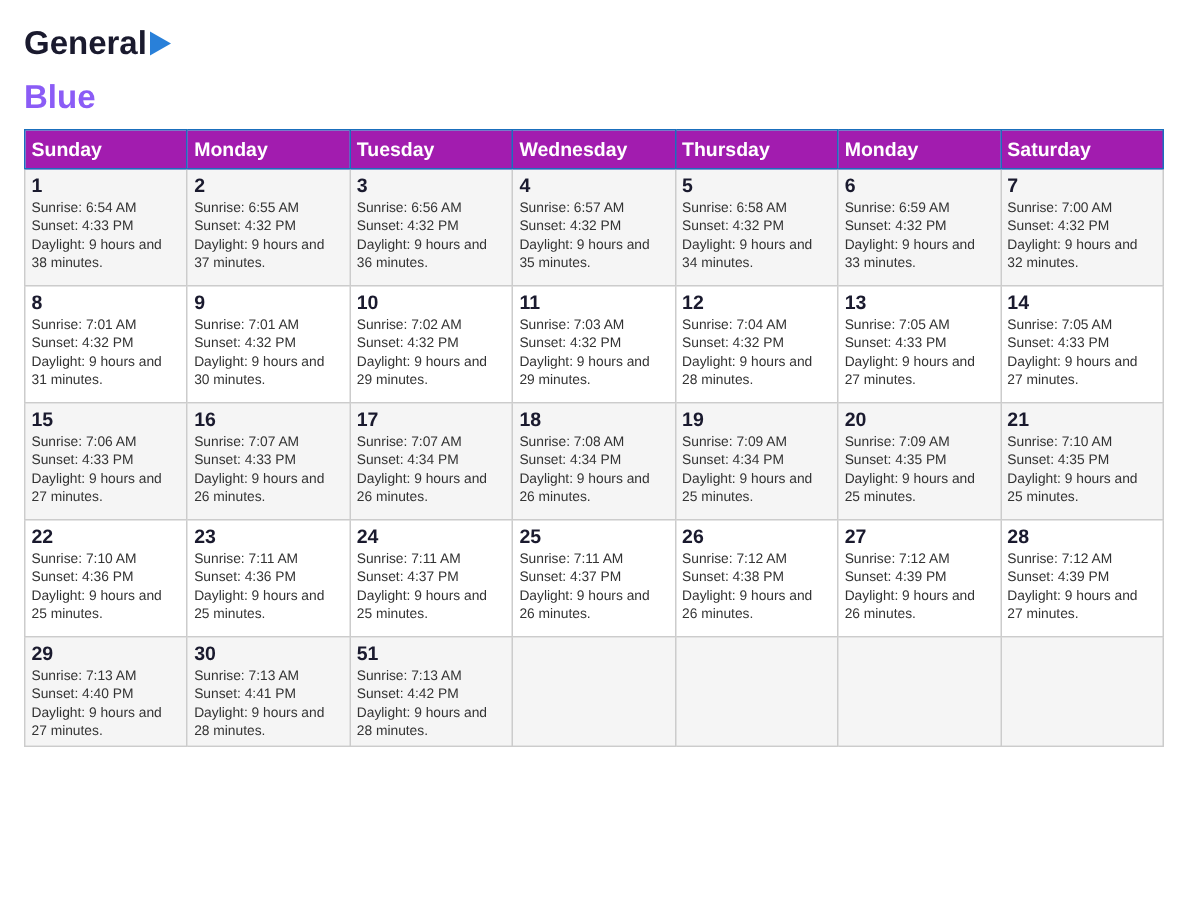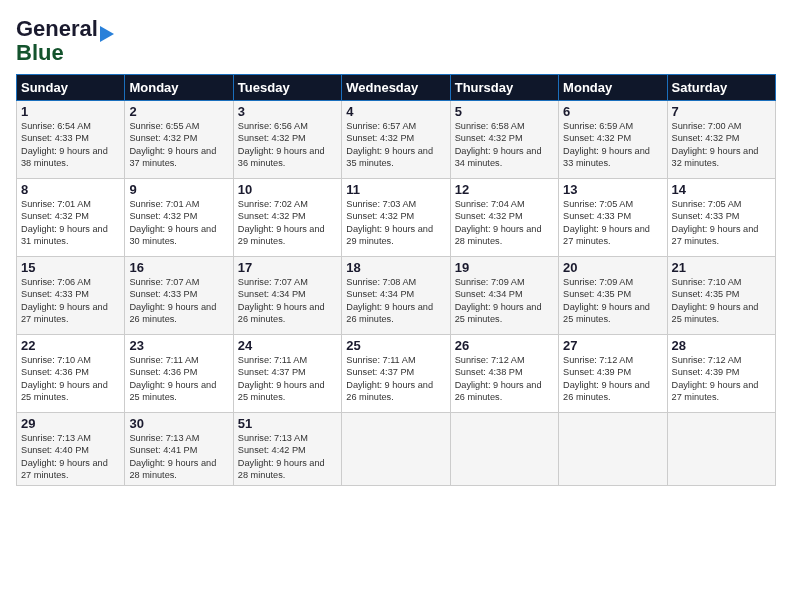--- a/index.html
+++ b/index.html
@@ -47,21 +47,21 @@
     .location {
       font-size: 16px;
       color: #444;
     }
     table {
       width: 100%;
       border-collapse: collapse;
       table-layout: fixed;
     }
     thead tr th {
-      background: #0f172a;
+      background: #a21caf;
       color: #fff;
       font-size: 13px;
       font-weight: bold;
       padding: 5px 4px;
       text-align: left;
       border: 1px solid #1a6fbd;
     }
     tbody tr td {
       border: 1px solid #ccc;
       vertical-align: top;
@@ -93,25 +93,25 @@
     .last-row td {
       height: 68px;
     }
   </style>
 </head>
 <body>
 
 <div class="container">
   <div class="header">
     <div class="logo">
-      <div style="display:flex;align-items:flex-end;">
+      <div style="display:flex;align-items:center;">
         <span style="font-size:22px;font-weight:bold;color:#1a1a2e;">General</span>
         <span class="logo-arrow"></span>
       </div>
-      <span style="font-size:22px;font-weight:bold;color:#14532d;line-height:1;">Blue</span>
+      <span style="font-size:22px;font-weight:bold;color:#8b5cf6;line-height:1;margin-top:12px;">Blue</span>
     </div>
     <div class="title-block">
       <div class="month-title"></div>
       <div class="location"></div>
     </div>
   </div>
 
   <table>
     <thead>
       <tr>

